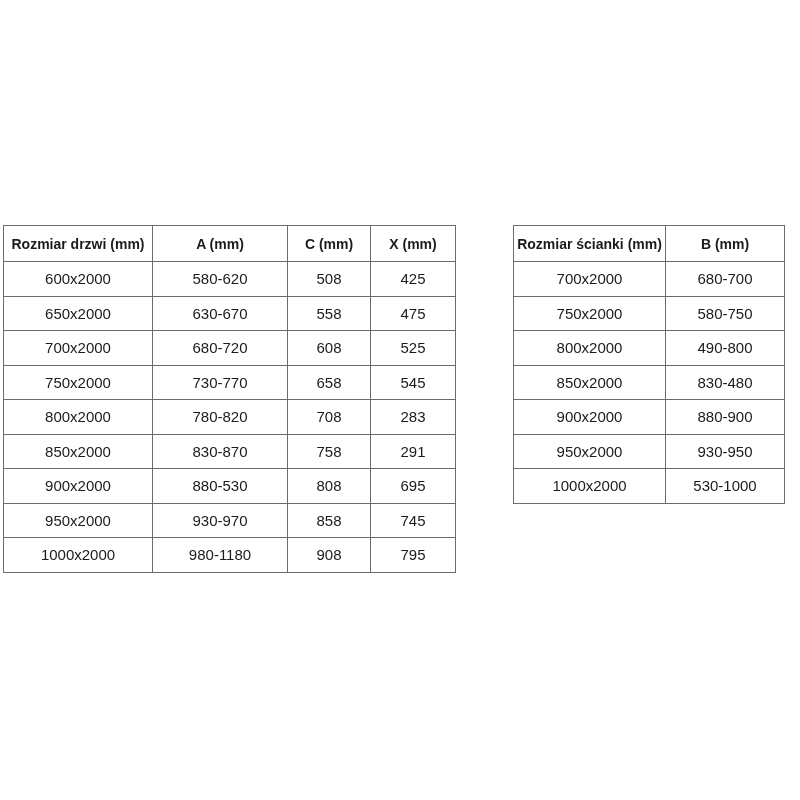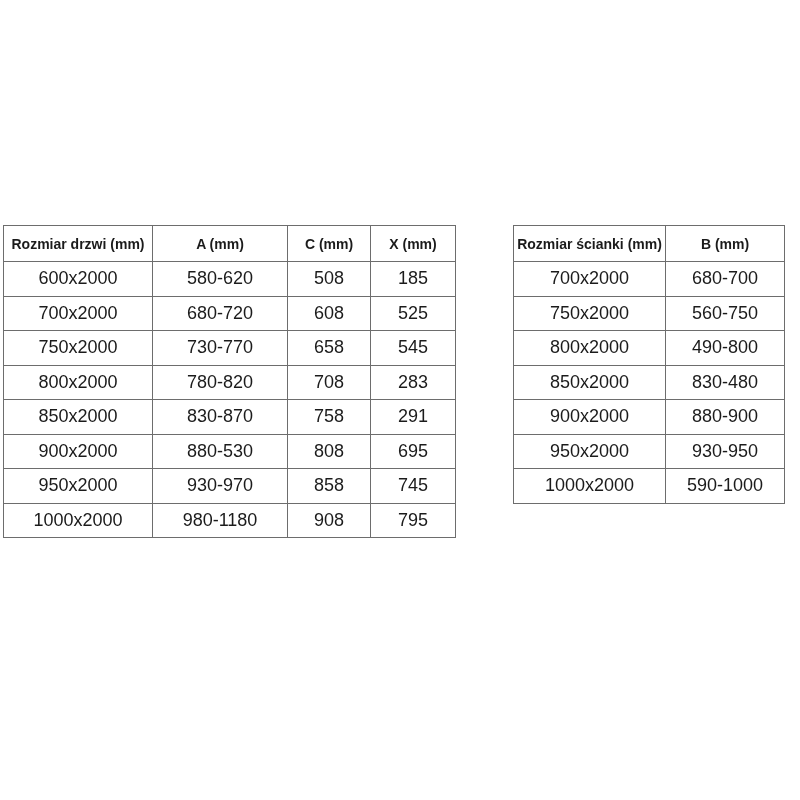--- a/index.html
+++ b/index.html
@@ -31,21 +31,21 @@
     white-space: nowrap;
   }
   table.spec thead tr { height: 36px; }
   table.spec tbody tr { height: 34.5px; }
   table.spec th {
     font-size: 14px;
     font-weight: bold;
     color: var(--text, #1b1b1b);
   }
   table.spec td {
-    font-size: 18px;
+    font-size: 15px;
     font-weight: normal;
     color: var(--text, #1b1b1b);
   }
   #door-table { left: 3px;  top: 225px; width: 452px; }
   #wall-table { left: 513px; top: 225px; width: 271px; }
 </style>
 </head>
 <body>
 
 <div class="canvas" style="--bg: #ffffff; --text: #1b1b1b; --border: #6d6d6d;">
@@ -63,21 +63,27 @@
           <th>A (mm)</th>
           <th>C (mm)</th>
           <th>X (mm)</th>
         </tr>
       </thead>
       <tbody>
         <tr>
           <td>600x2000</td>
           <td>580-620</td>
           <td>508</td>
-          <td>185</td>
+          <td>425</td>
+        </tr>
+        <tr>
+          <td>650x2000</td>
+          <td>630-670</td>
+          <td>558</td>
+          <td>475</td>
         </tr>
         <tr>
           <td>700x2000</td>
           <td>680-720</td>
           <td>608</td>
           <td>525</td>
         </tr>
         <tr>
           <td>750x2000</td>
           <td>730-770</td>
@@ -128,38 +134,38 @@
           <th>B (mm)</th>
         </tr>
       </thead>
       <tbody>
         <tr>
           <td>700x2000</td>
           <td>680-700</td>
         </tr>
         <tr>
           <td>750x2000</td>
-          <td>560-750</td>
+          <td>580-750</td>
         </tr>
         <tr>
           <td>800x2000</td>
           <td>490-800</td>
         </tr>
         <tr>
           <td>850x2000</td>
           <td>830-480</td>
         </tr>
         <tr>
           <td>900x2000</td>
           <td>880-900</td>
         </tr>
         <tr>
           <td>950x2000</td>
           <td>930-950</td>
         </tr>
         <tr>
           <td>1000x2000</td>
-          <td>590-1000</td>
+          <td>530-1000</td>
         </tr>
       </tbody>
     </table>
 
 </div>
 
 </body></html>

